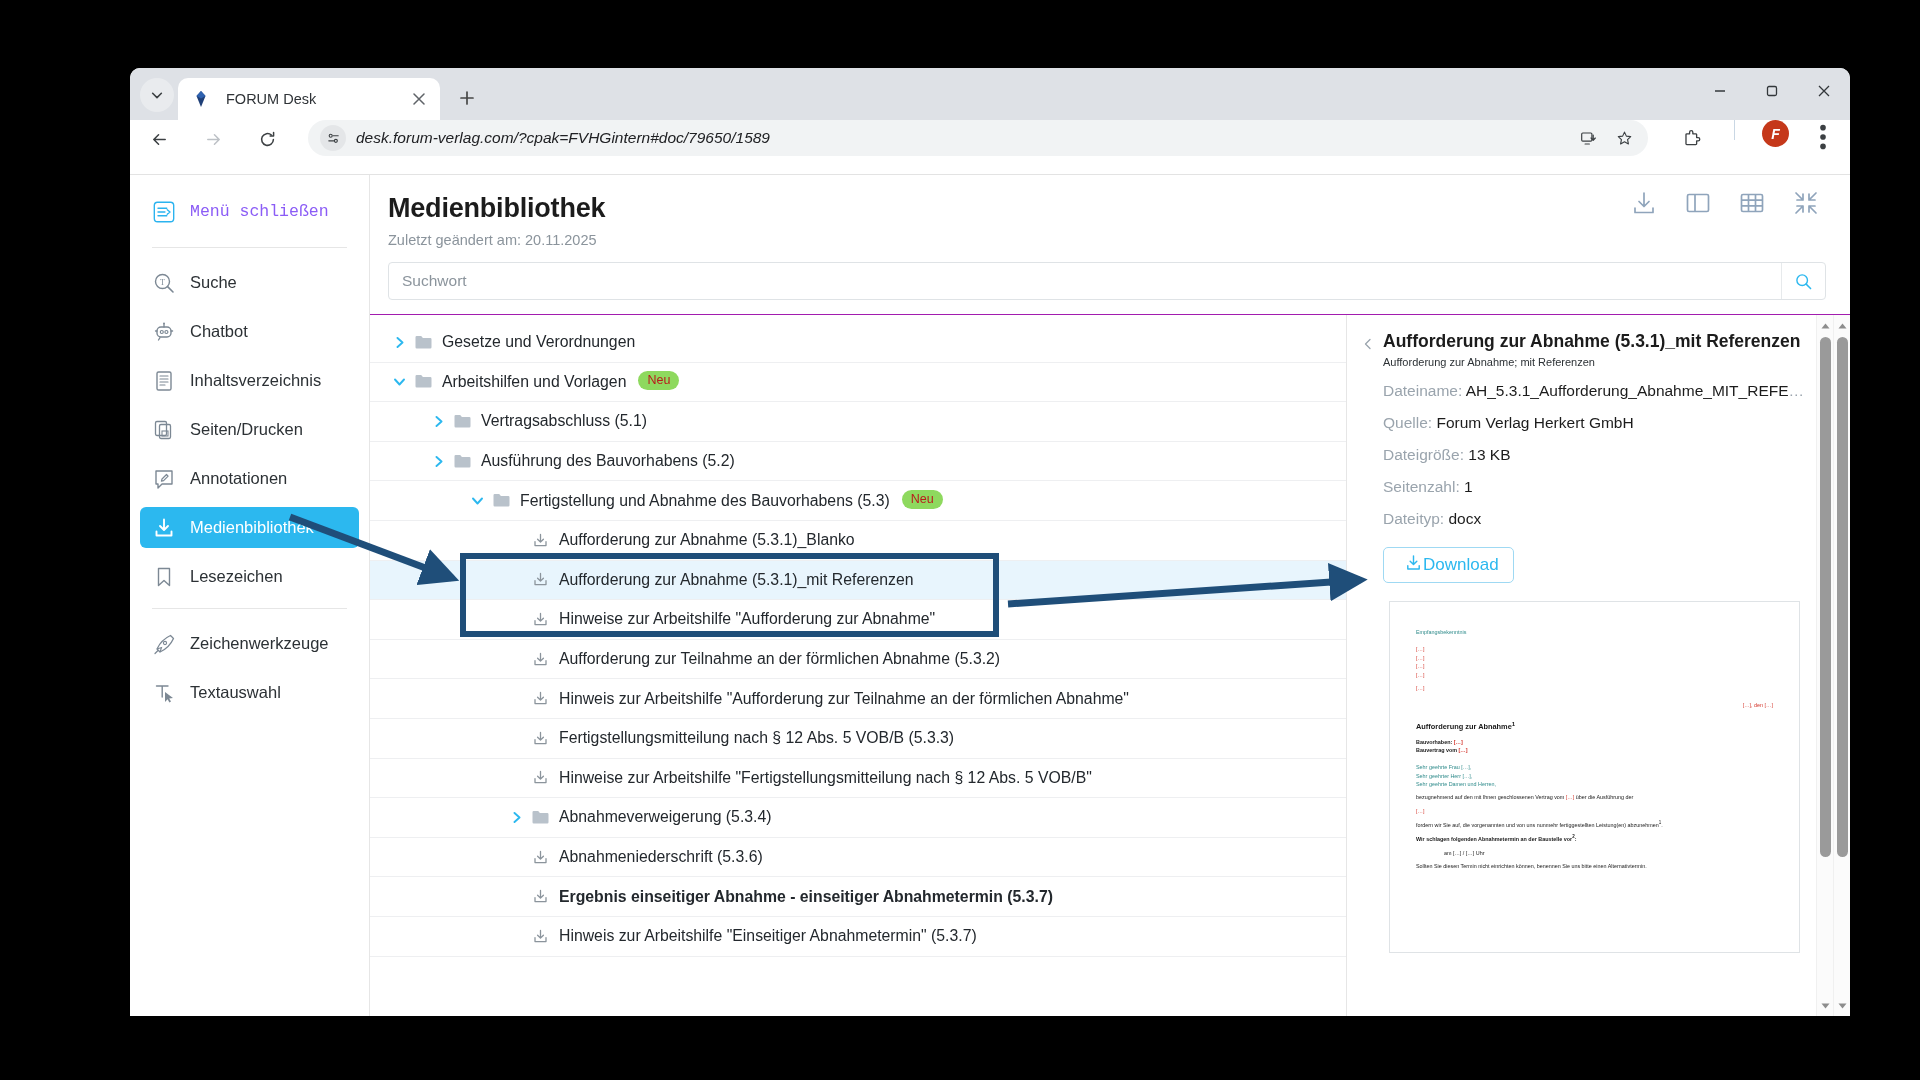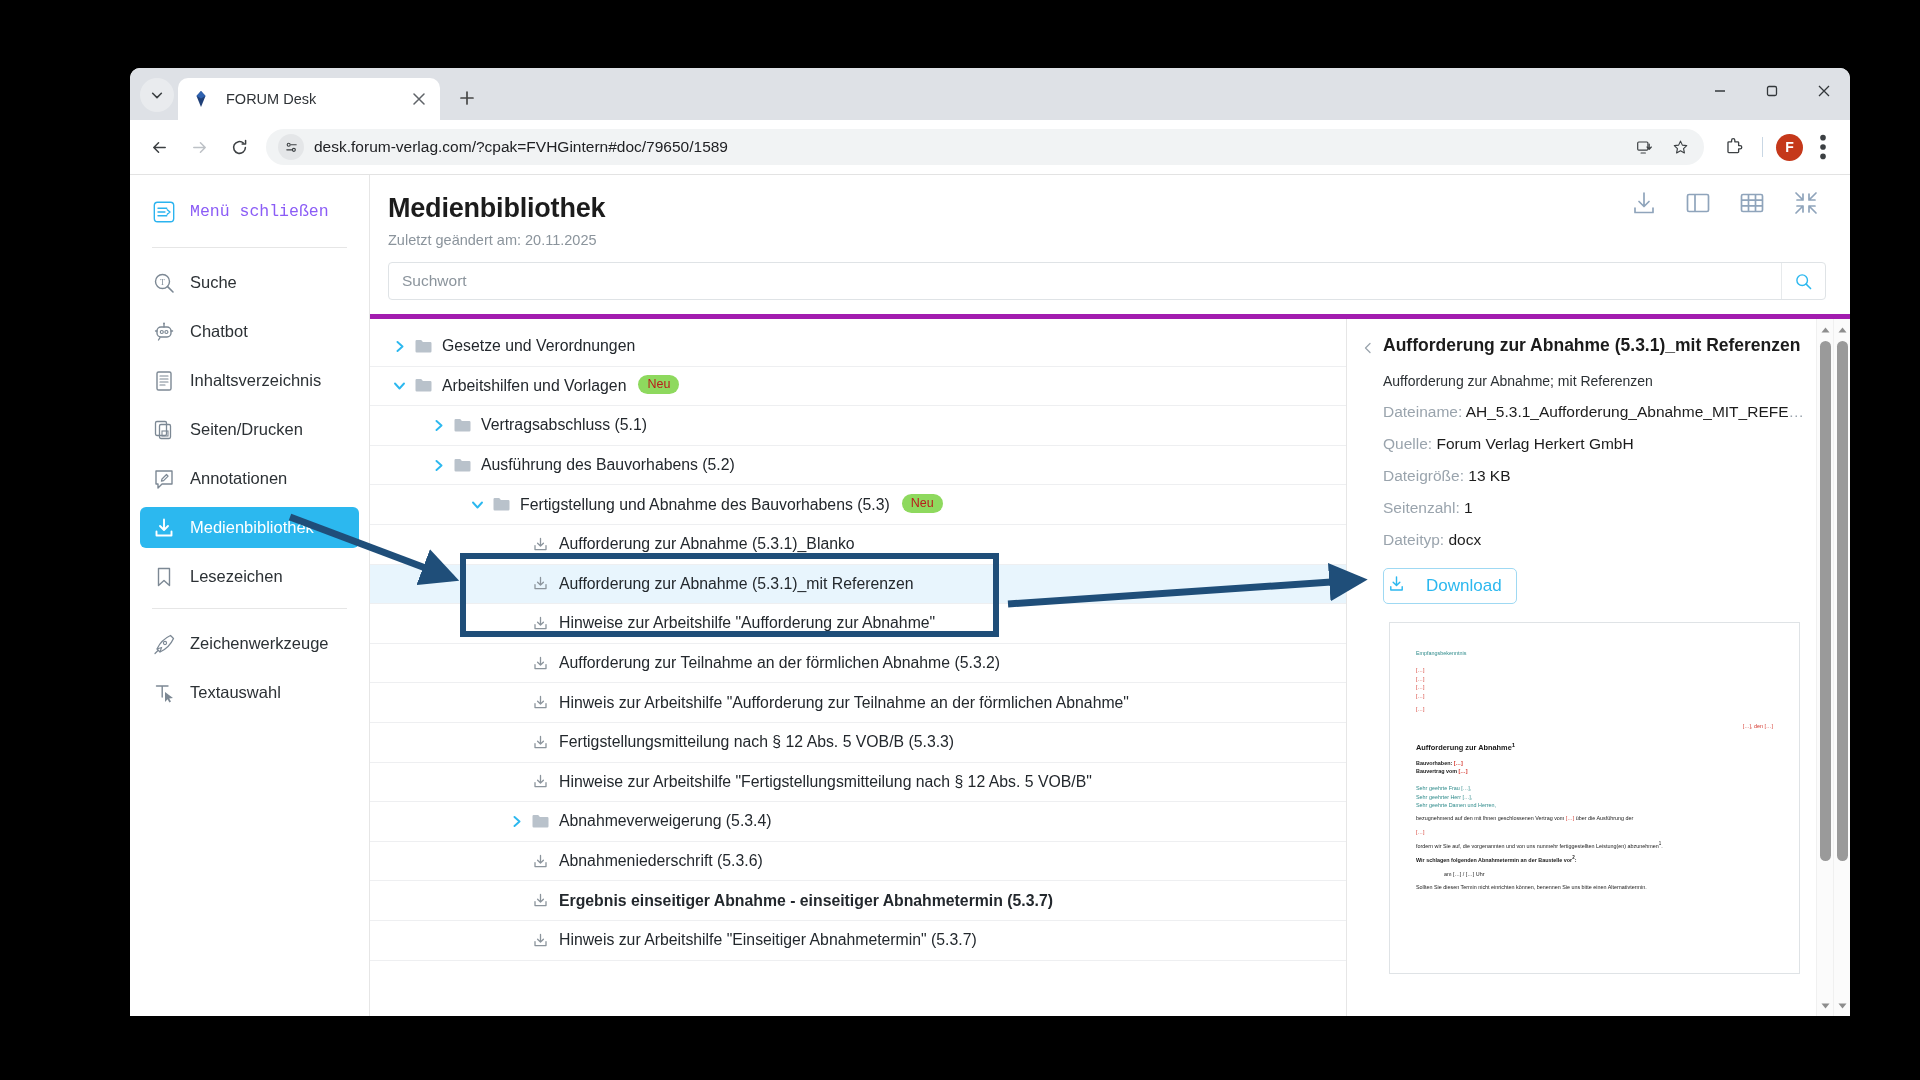--- a/index.html
+++ b/index.html
@@ -71,24 +71,25 @@
   .winbtn {
     width: 52px; height: 46px;
     display: flex; align-items: center; justify-content: center;
     color: #33373b;
   }
   .winbtn svg { width: 12px; height: 12px; }
 
   
   .omnirow {
     height: 54px; background: #ffffff;
-    display: flex; align-items: center;
+    display: flex; 
     padding: 0 12px 0 10px;
-    gap: 2px;
+    gap: 16px;
     flex: 0 0 54px;
+    font-style: italic;
   }
   .navbtn {
     width: 38px; height: 38px; border-radius: 50%;
     display: flex; align-items: center; justify-content: center;
     color: #3c4043;
   }
   .navbtn svg { width: 19px; height: 19px; }
   .navbtn.disabled { color: #bdc1c6; }
   .omnibox {
     flex: 1;
@@ -213,21 +214,21 @@
     border-left: 1px solid #e7eaec;
     display: flex; align-items: center; justify-content: center;
     color: #2cb8ef;
   }
   .search-go svg { width: 17px; height: 17px; }
 
   
   .body-split {
     flex: 1; display: flex;
     margin-top: 14px;
-    border-top: 5px solid #a21caf;
+    border-top: 1px solid #a21caf;
     min-height: 0;
     position: relative;
   }
 
   
   #tree-pane {
     flex: 1; min-width: 0;
     overflow: hidden;
     padding-top: 8px;
     position: relative;
@@ -285,35 +286,35 @@
     padding-top: 7px;
     color: #9aa4ad;
   }
   .collapse-arrow svg { width: 12px; height: 12px; }
   .detail-body { flex: 1; min-width: 0; padding-left: 4px; }
   .detail-title {
     font-size: 17.5px; font-weight: bold; color: #1c1c1c;
     white-space: nowrap; overflow: hidden; text-overflow: ellipsis;
   }
   .detail-subtitle {
-    font-size: 14px; color: #2c3135; margin-top: 17px;
+    font-size: 11px; color: #2c3135; margin-top: 4px;
     white-space: nowrap; overflow: hidden; text-overflow: ellipsis;
   }
   .meta-row {
     margin-top: 14px; font-size: 15.5px;
     color: #9aa4ad;
     white-space: nowrap; overflow: hidden; text-overflow: ellipsis;
   }
   .meta-row b { color: #1c1c1c; font-weight: normal; }
   .dl-btn {
     margin-top: 19px;
-    display: inline-flex; align-items: center; gap: 20px;
+    display: inline-flex; align-items: center; gap: 0;
     border: 1px solid #9fd9f3;
     border-radius: 5px;
-    padding: 5px 14px 5px 3px;
+    padding: 5px 14px 5px 20px;
     color: #2cb8ef;
     font-size: 17px;
   }
   .dl-btn svg { width: 19px; height: 19px; }
 
   
   .doc-preview {
     margin: 18px 6px 0 6px;
     border: 1px solid #dfe3e6;
     background: #fff;

